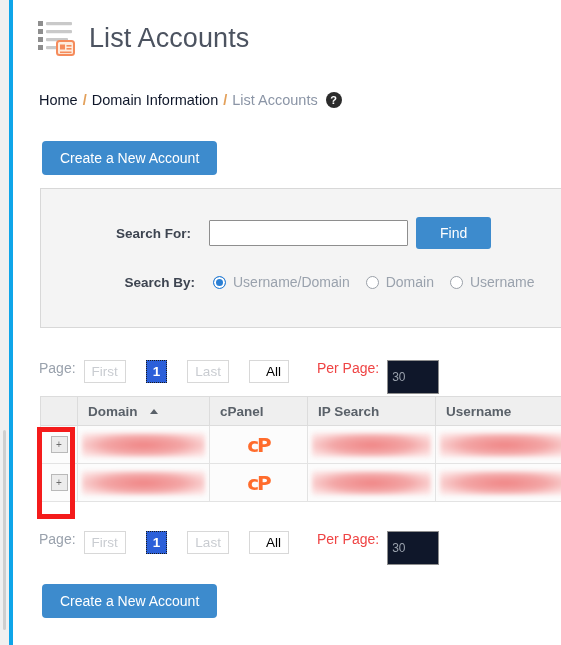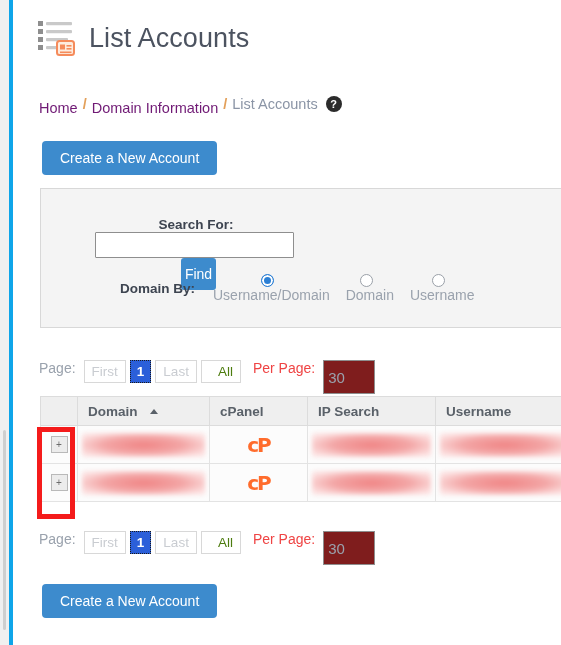--- a/index.html
+++ b/index.html
@@ -32,21 +32,21 @@
     font-size:27px;color:#4c5360;letter-spacing:.1px;font-weight:400;
     white-space:nowrap;
   }
 
   
   .crumbs{
     position:absolute;left:26px;top:92px;
     font-size:14.5px;color:#8b95a6;display:flex;align-items:center;
     white-space:nowrap;
   }
-  .crumbs a{color:#701a75;text-decoration:none;margin-top:8px;}
+  .crumbs a{color:#0f172a;text-decoration:none;}
   .crumbs .sep{color:#e3a05a;margin:0 5px;font-weight:600;}
   .crumbs .cur{color:#8b95a6;}
   .help{
     width:16px;height:16px;border-radius:50%;background:#2b2b2b;color:#fff;
     font-size:11px;font-weight:bold;display:inline-flex;align-items:center;
     justify-content:center;margin-left:8px;line-height:1;
   }
 
   
   .btn-blue{
@@ -56,64 +56,64 @@
   }
   #create-top{position:absolute;left:29px;top:141px;}
   #create-bottom{position:absolute;left:29px;top:584px;}
 
   
   .panel{
     position:absolute;left:27px;top:188px;width:534px;height:140px;
     background:#f4f4f4;border:1px solid #d8d8d8;box-sizing:border-box;
   }
   .row{display:flex;align-items:center;}
-  .row-for{position:absolute;left:54px;top:28px;flex-direction:column;}
+  .row-for{position:absolute;left:54px;top:28px;}
   .row-by{position:absolute;left:58px;top:85px;}
   .lbl{
     font-size:13.5px;font-weight:bold;color:#3d4450;width:96px;
     text-align:right;margin-right:18px;white-space:nowrap;
   }
   .txtin{
     width:199px;height:26px;border:1px solid #8e8e8e;background:#fff;
     box-sizing:border-box;font-size:13px;font-family:inherit;padding:0 5px;
     color:#333;border-radius:1px;
   }
   .btn-find{
     background:#3d8bcd;color:#fff;border:none;border-radius:3px;
-    font-size:14px;font-family:inherit;height:32px;padding:0 4px;
+    font-size:14px;font-family:inherit;height:32px;padding:0 24px;
     margin-left:8px;cursor:pointer;
   }
-  .radio-opt{display:inline-flex;align-items:center;margin-right:16px;white-space:nowrap;flex-direction:column;}
+  .radio-opt{display:inline-flex;align-items:center;margin-right:16px;white-space:nowrap;}
   .rdo{
     width:13px;height:13px;border-radius:50%;border:1px solid #9aa0a8;
     background:#fff;box-sizing:border-box;margin-right:7px;flex:none;
     position:relative;
   }
   .rdo.on{border-color:#2b7fd4;background:#2b7fd4;box-shadow:inset 0 0 0 2px #fff;}
   .rdo-lbl{font-size:14px;color:#9aa2ad;}
 
   
   .pager{position:absolute;display:flex;align-items:flex-start;font-size:14px;color:#9aa2ad;white-space:nowrap;}
   #pager-top{left:26px;top:360px;}
   #pager-bottom{left:26px;top:531px;}
   .pager .plabel{margin-right:8px;color:#9aa2ad;}
   .pgbox{
     border:1px solid #d8d8d8;background:#fff;min-width:26px;height:23px;
     line-height:21px;text-align:center;font-size:13.5px;color:#c9ccd1;
-    box-sizing:border-box;padding:0 7px;margin-right:4px;cursor:default;
-  }
-  .pgbox.link{color:#4d7c0f;cursor:pointer;padding-left:16px;}
+    box-sizing:border-box;padding:0 7px;margin-right:20px;cursor:default;
+  }
+  .pgbox.link{color:#000000;cursor:pointer;padding-left:16px;}
   .pgbox.active{
     background:#2b5fd9;color:#fff;border:1px dotted #1a1a1a;font-weight:bold;
     padding:0 6px;min-width:16px;
   }
   .perpage-lbl{margin:0 8px 0 8px;color:#ef4444;}
   .perpage-in{
-    width:52px;height:23px;border:1px solid #8e8e8e;background:#7f1d1d;
-    box-sizing:border-box;font-size:15px;font-family:inherit;padding:16px 4px;
+    width:52px;height:23px;border:1px solid #8e8e8e;background:#0f172a;
+    box-sizing:border-box;font-size:12px;font-family:inherit;padding:16px 4px;
     color:#9aa2ad;
   }
   .showing{margin-left:14px;color:#b08b8b;font-size:14px;}
 
   
   .tbl{
     position:absolute;left:27px;top:396px;width:534px;
     border-collapse:collapse;table-layout:fixed;font-size:13.5px;
   }
   .tbl th{
@@ -202,21 +202,21 @@
 
   <div class="panel">
 
     <div class="row row-for">
       <span class="lbl">Search For:</span>
       <input class="txtin" type="text" value="" placeholder="" style="">
       <button class="btn-find">Find</button>
     </div>
 
     <div class="row row-by">
-      <span class="lbl">Domain By:</span>
+      <span class="lbl">Search By:</span>
       <span class="radio-opt">
         <span class="rdo on"></span>
         <span class="rdo-lbl">Username/Domain</span>
       </span>
       <span class="radio-opt">
         <span class="rdo"></span>
         <span class="rdo-lbl">Domain</span>
       </span>
       <span class="radio-opt">
         <span class="rdo"></span>

